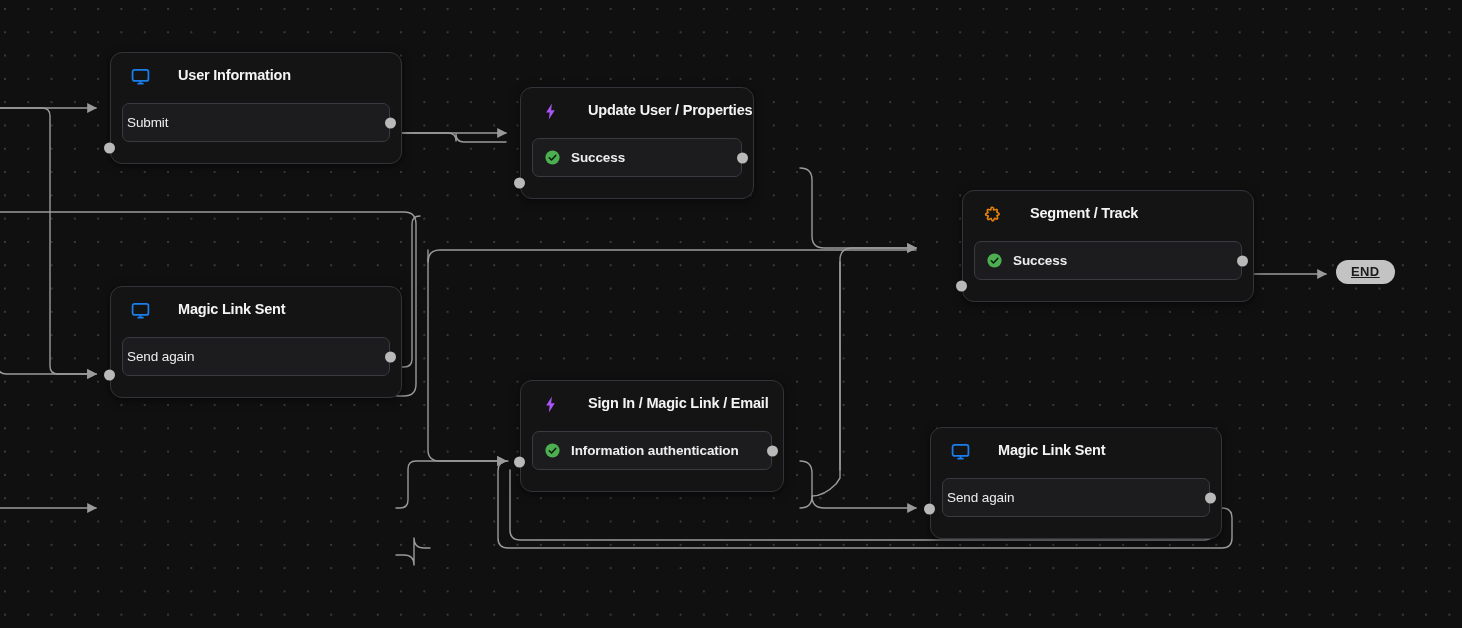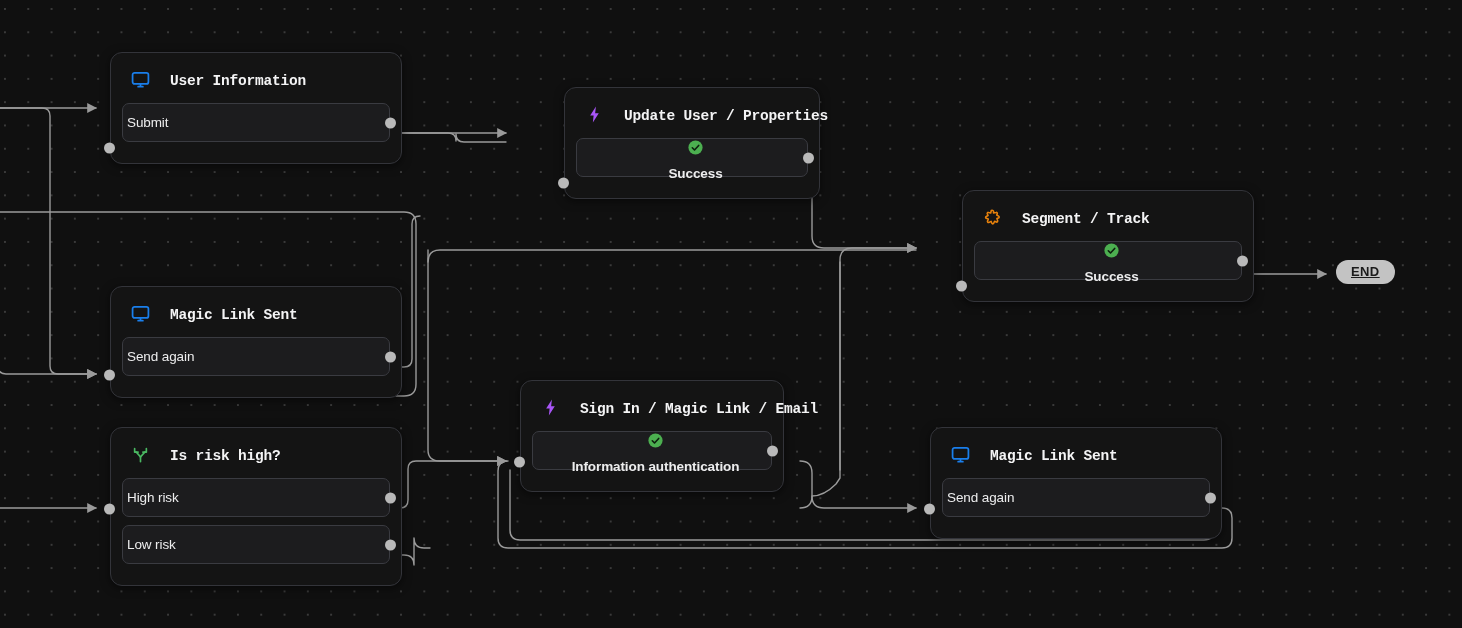--- a/index.html
+++ b/index.html
@@ -21,25 +21,24 @@
 
   .node {
     position: absolute;
     background: #141414;
     border: 1px solid #33343a;
     border-radius: 12px;
     padding: 14px 11px 13px 11px;
     box-shadow: 0 2px 10px rgba(0,0,0,.55);
   }
   .node-head {
-    display: flex; align-items: flex-end; gap: 20px;
+    display: flex; align-items: flex-start; gap: 28px;
     padding: 0 3px 0 9px;
     height: 22px;
     margin-bottom: 14px;
-    font-family: Liberation Mono, monospace;
   }
   .node-title {
     color: #f4f4f5;
     font-size: 14.5px;
     font-weight: 700;
     letter-spacing: -0.2px;
     white-space: nowrap;
   }
   .node-icon { width: 19px; height: 19px; flex: 0 0 19px; display:block; }
 
@@ -54,21 +53,21 @@
     margin-bottom: 8px;
   }
   .port-row:last-child { margin-bottom: 0; }
   .port-row .label {
     color: #ededee;
     font-size: 13.5px;
     font-weight: 400;
     letter-spacing: -0.1px;
     white-space: nowrap;
   }
-  .port-row.with-status { padding-left: 11px; gap: 10px; flex-direction: column; }
+  .port-row.with-status { padding-left: 11px; gap: 10px; }
   .port-row.with-status .label { font-weight: 600; }
 
   .status-icon { width: 17px; height: 17px; flex: 0 0 17px; display:block; }
 
   .handle {
     position: absolute;
     width: 11px; height: 11px;
     background: #b9b9b9;
     border-radius: 50%;
     top: 50%;
@@ -148,21 +147,21 @@
       </svg>
       <div class="node-title">User Information</div>
     </div>
     <div class="port-row">
       <span class="label">Submit</span>
       <span class="handle"></span>
     </div>
     <span class="handle left" style="top:95px;"></span>
   </div>
 
-  <div class="node" style="left:520px; top:87px; width:256px;margin-left:44px;">
+  <div class="node" style="left:520px; top:87px; width:234px;">
     <div class="node-head">
       <svg class="node-icon" viewBox="0 0 24 24" fill="#a855f7" stroke="none">
         <path d="M13.8 2 6.5 13.2h4.4L9.9 22l7.5-11.6h-4.6z"></path>
       </svg>
       <div class="node-title">Update User / Properties</div>
     </div>
     <div class="port-row with-status">
       <svg class="status-icon" viewBox="0 0 24 24">
         <circle cx="12" cy="12" r="10" fill="#4caf50"></circle>
         <path d="M7.5 12.4l3.1 3.1 5.9-6.4" fill="none" stroke="#0d1f0e" stroke-width="2.3" stroke-linecap="round" stroke-linejoin="round"></path>
@@ -199,41 +198,20 @@
       </svg>
       <div class="node-title">Magic Link Sent</div>
     </div>
     <div class="port-row">
       <span class="label">Send again</span>
       <span class="handle"></span>
     </div>
     <span class="handle left" style="top:88px;"></span>
   </div>
 
-  <div class="node" style="left:110px; top:427px; width:292px;">
-    <div class="node-head">
-      <svg class="node-icon" viewBox="0 0 24 24" fill="none" stroke="#4ab862" stroke-width="2.1" stroke-linecap="round" stroke-linejoin="round">
-        <path d="M12 21v-6"></path>
-        <path d="M12 15 6.2 8.6"></path>
-        <path d="M12 15l5.9-6.4"></path>
-        <path d="M4.6 4.4v4.6h4.4"></path>
-        <path d="M19.4 4.4v4.6h-4.4" transform="rotate(0)"></path>
-      </svg>
-      <div class="node-title">Is risk high?</div>
-    </div>
-    <div class="port-row">
-      <span class="label">High risk</span>
-      <span class="handle"></span>
-    </div>
-    <div class="port-row">
-      <span class="label">Low risk</span>
-      <span class="handle"></span>
-    </div>
-    <span class="handle left" style="top:81px;"></span>
-  </div>
 
   <div class="node" style="left:520px; top:380px; width:264px;">
     <div class="node-head">
       <svg class="node-icon" viewBox="0 0 24 24" fill="#a855f7" stroke="none">
         <path d="M13.8 2 6.5 13.2h4.4L9.9 22l7.5-11.6h-4.6z"></path>
       </svg>
       <div class="node-title">Sign In / Magic Link / Email</div>
     </div>
     <div class="port-row with-status">
       <svg class="status-icon" viewBox="0 0 24 24">

